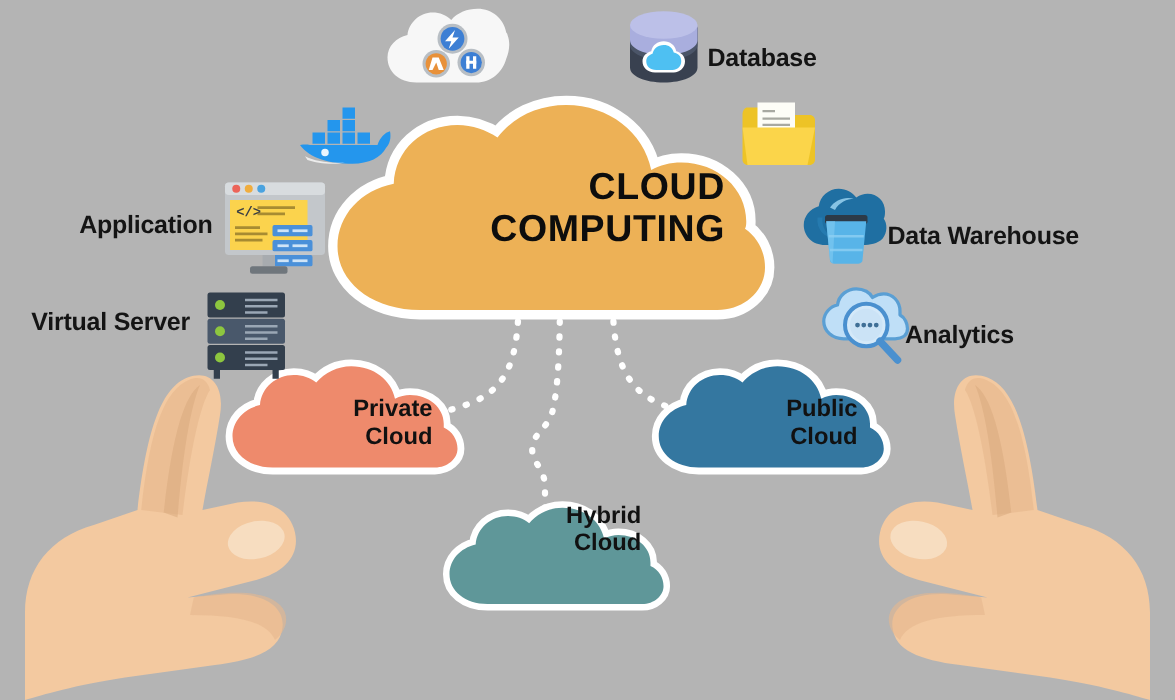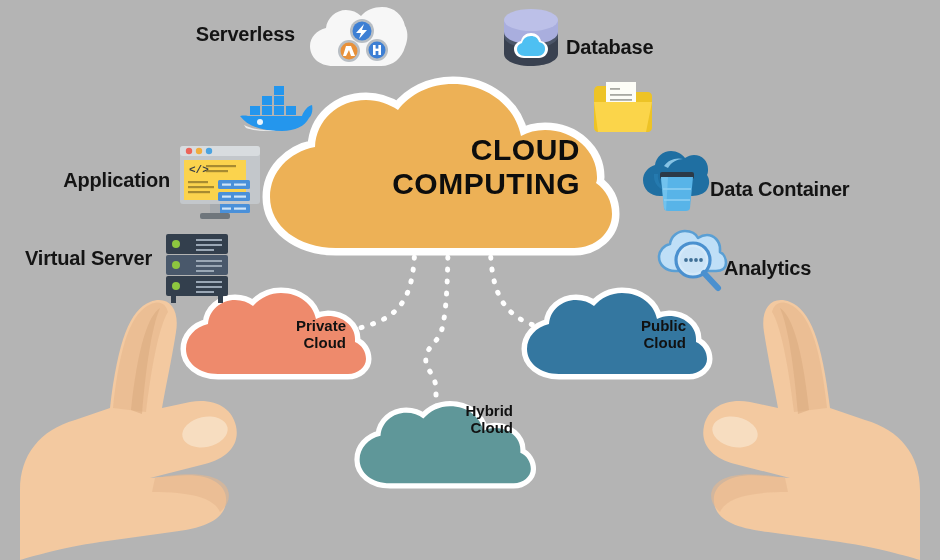--- a/index.html
+++ b/index.html
@@ -31,21 +31,21 @@
     color:#111;
     line-height:1.14;
     white-space:pre-line;
     pointer-events:none;
   }
   #main-cloud-text{
     font-size:30px;
     letter-spacing:0.5px;
     color:#0d0d0d;
   }
-  .sub-cloud-text{font-size:15px;}
+  .sub-cloud-text{font-size:19px;}
 </style>
 </head>
 <body style="background: rgb(180, 180, 180);">
 
 <div id="stage">
 
   <svg class="icon" style="left:0;top:280px;" width="940" height="280" viewBox="0 0 940 280">
 
     <g>
       <path d="M20,280 L20,210 C20,175 40,150 75,140 L110,128
@@ -152,21 +152,20 @@
     <path d="M40,82 C21,82 8,71 8,57 C8,45 17,35 30,32
              C31,18 43,8 57,8 C64,8 70,10 75,14
              C82,6 92,1 103,1 C121,1 135,12 138,27
              C142,25 146,24 150,24 C165,24 177,34 177,47
              C177,48 177,49 177,50 C184,53 188,60 188,67
              C188,75 180,82 170,82 Z" fill="#3477a0"></path>
   </svg>
   <div class="cloudtext sub-cloud-text" style="left:556px;top:317px;width:130px;">Public
 Cloud</div>
 
-  <div class="lbl l" style="left:115px;top:24px;width:180px;">Serverless</div>
   <svg class="icon" style="left:305px;top:6px;" width="105" height="70" viewBox="0 0 105 70">
     <path d="M28,60 C14,60 5,51 5,40 C5,31 12,24 21,22
              C22,12 31,4 41,4 C47,4 52,6 56,10
              C61,4 69,1 77,1 C89,1 98,9 100,20
              C100,20 101,21 101,22 C103,27 103,34 100,41
              C97,52 88,60 76,60 Z" fill="#f7f7f7"></path>
     <circle cx="44" cy="45" r="11" fill="#b8bec4"></circle>
     <circle cx="44" cy="45" r="8.5" fill="#e8913a"></circle>
     <path d="M41,40 L46,40 L50,50 L46,50 L44,44 L41,50 L38,50 Z" fill="#fff"></path>
     <circle cx="72" cy="44" r="11" fill="#b8bec4"></circle>
@@ -287,21 +286,21 @@
              C68,25 68,27 67,29 C70,33 70,40 66,45
              C62,49 56,50 50,50 Z" fill="#1f6fa2"></path>
     <path d="M24,20 C28,14 36,11 43,13 C38,13 31,16 28,22 Z" fill="#9ad2f0" opacity="0.85"></path>
     <path d="M18,28 C17,35 21,42 28,45 C19,44 13,37 14,28 Z" fill="#2a82b8" opacity="0.6"></path>
     <rect x="20" y="26" width="34" height="7" rx="2" fill="#2c3a48"></rect>
     <path d="M21,31 L53,31 L50,62 C50,64 48,65 46,65 L28,65 C26,65 24,64 24,62 Z" fill="#58b4e8"></path>
     <path d="M21,31 L28,31 L26,65 L24,62 Z" fill="#78c6ef" opacity="0.8"></path>
     <rect x="23" y="42" width="28" height="2" fill="#8fd0f2" opacity="0.8"></rect>
     <rect x="24" y="53" width="26" height="2" fill="#8fd0f2" opacity="0.8"></rect>
   </svg>
-  <div class="lbl r" style="left:710px;top:167px;width:210px;">Data Container</div>
+  <div class="lbl r" style="left:710px;top:167px;width:210px;">Data Warehouse</div>
 
   <svg class="icon" style="left:655px;top:226px;" width="76" height="66" viewBox="0 0 76 66">
     <path d="M20,45 C11,45 4,39 4,31 C4,25 9,19 15,18
              C16,10 23,5 30,5 C36,5 41,8 43,12
              C46,10 49,9 52,9 C59,9 65,15 65,23
              C65,24 65,25 65,26 C69,28 71,33 71,37
              C71,42 67,45 61,45 Z" fill="#bfdff7" stroke="#5a9fd4" stroke-width="2.6" stroke-linejoin="round"></path>
     <circle cx="38" cy="34" r="17" fill="#d4e9f9" stroke="#4a90cf" stroke-width="3.2"></circle>
     <circle cx="38" cy="34" r="13" fill="#cbe3f6"></circle>
     <g fill="#3f6f96">

